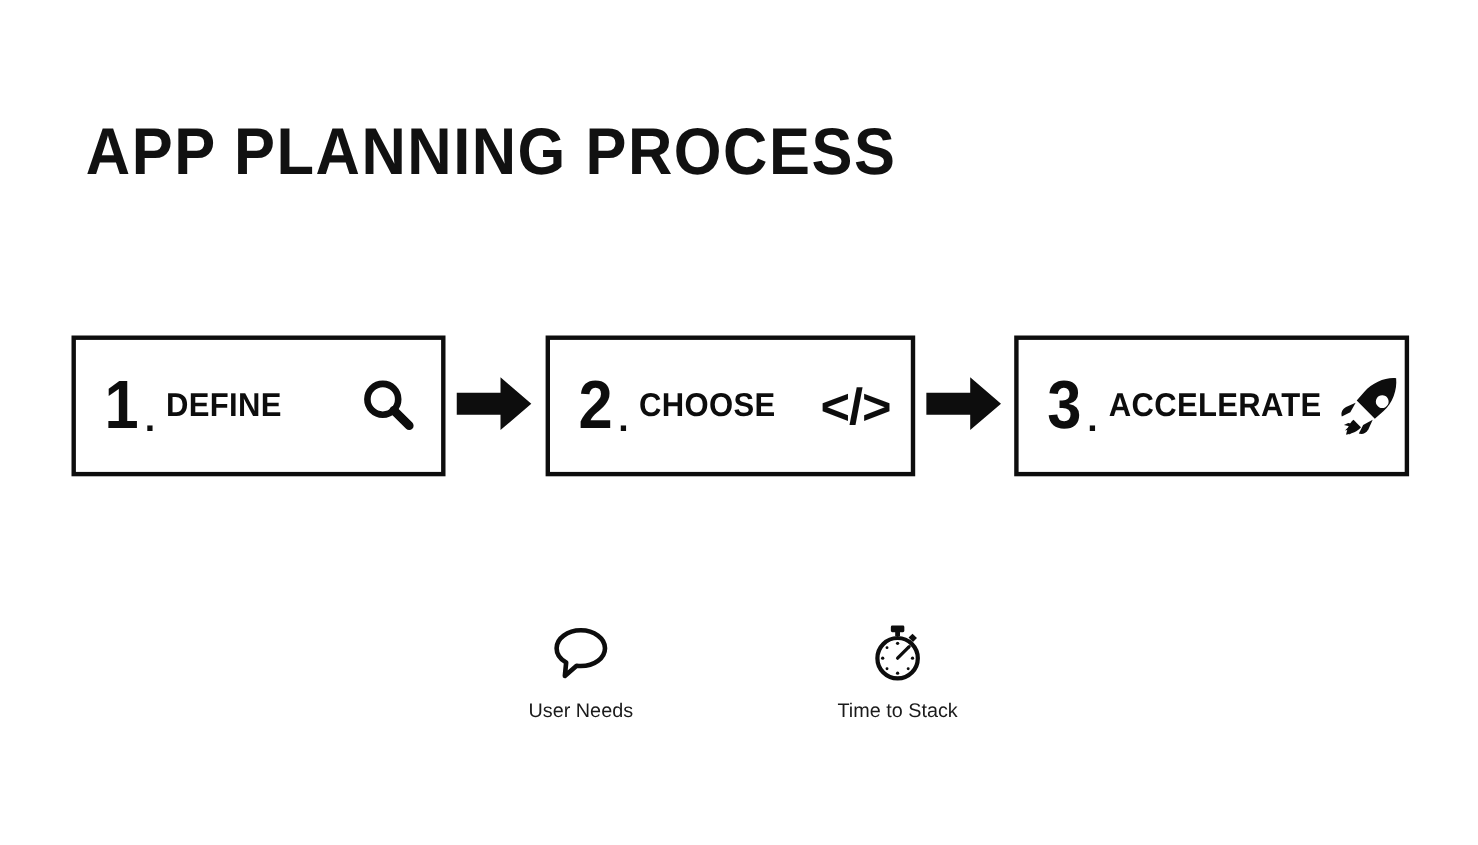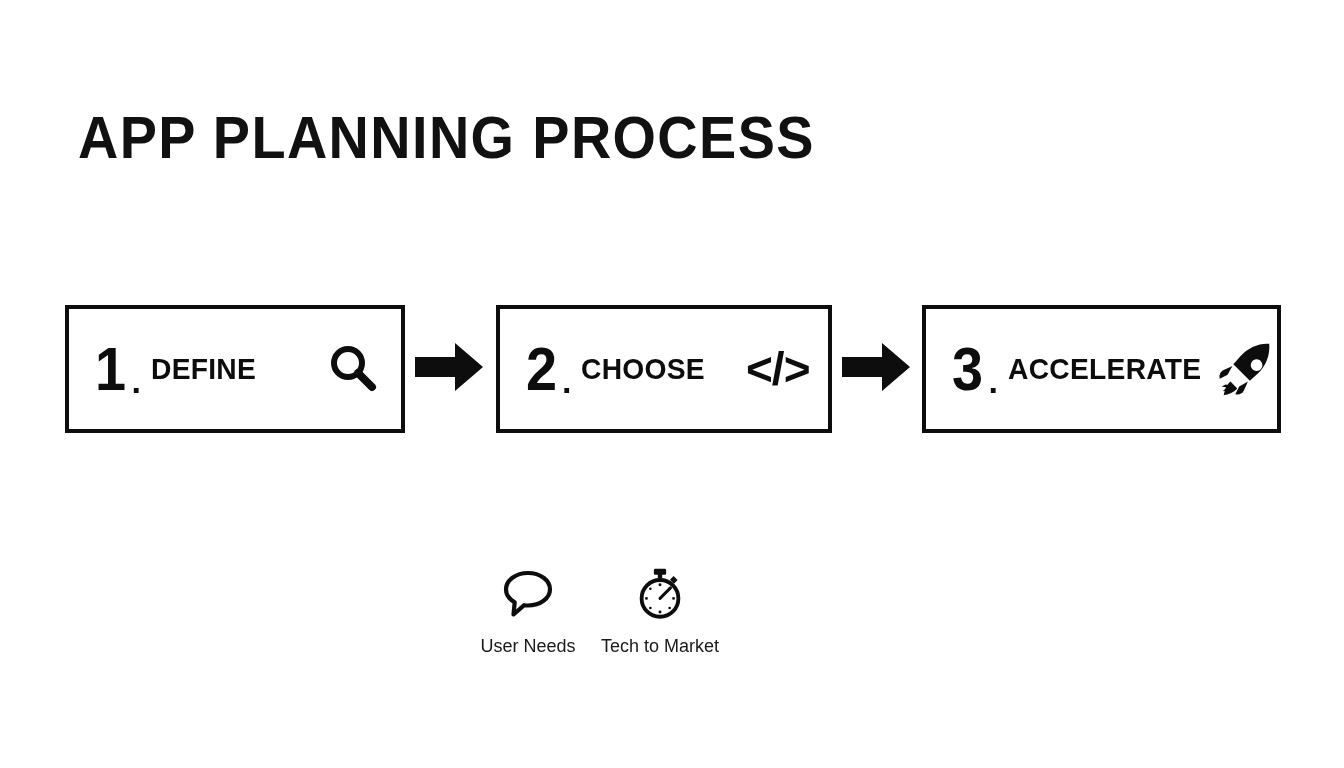--- a/index.html
+++ b/index.html
@@ -117,21 +117,21 @@
     justify-content: center;
   }
 
   
   .features {
     position: absolute;
     left: 462px;
     top: 566px;
     width: 420px;
     display: flex;
-    justify-content: flex-start;
+    justify-content: space-between;
     align-items: flex-start;
   }
   .feature {
     display: flex;
     flex-direction: column;
     align-items: center;
     width: 132px;
   }
   .feature-icon {
     height: 56px;
@@ -248,16 +248,16 @@
           <circle cx="16.5" cy="37" r="1.7"></circle>
           <circle cx="47.5" cy="37" r="1.7"></circle>
           <circle cx="21" cy="26" r="1.5"></circle>
           <circle cx="43" cy="48" r="1.5"></circle>
           <circle cx="21" cy="48" r="1.5"></circle>
           <circle cx="43" cy="26" r="1.5"></circle>
         </g>
         <line x1="32" y1="37" x2="44" y2="25" stroke="#0d0d0d" stroke-width="3.4" stroke-linecap="round"></line>
       </svg>
     </span>
-    <span class="feature-label">Tech to Market</span>
+    <span class="feature-label">Time to Stack</span>
   </div>
 
 </div>
 
 </body></html>

